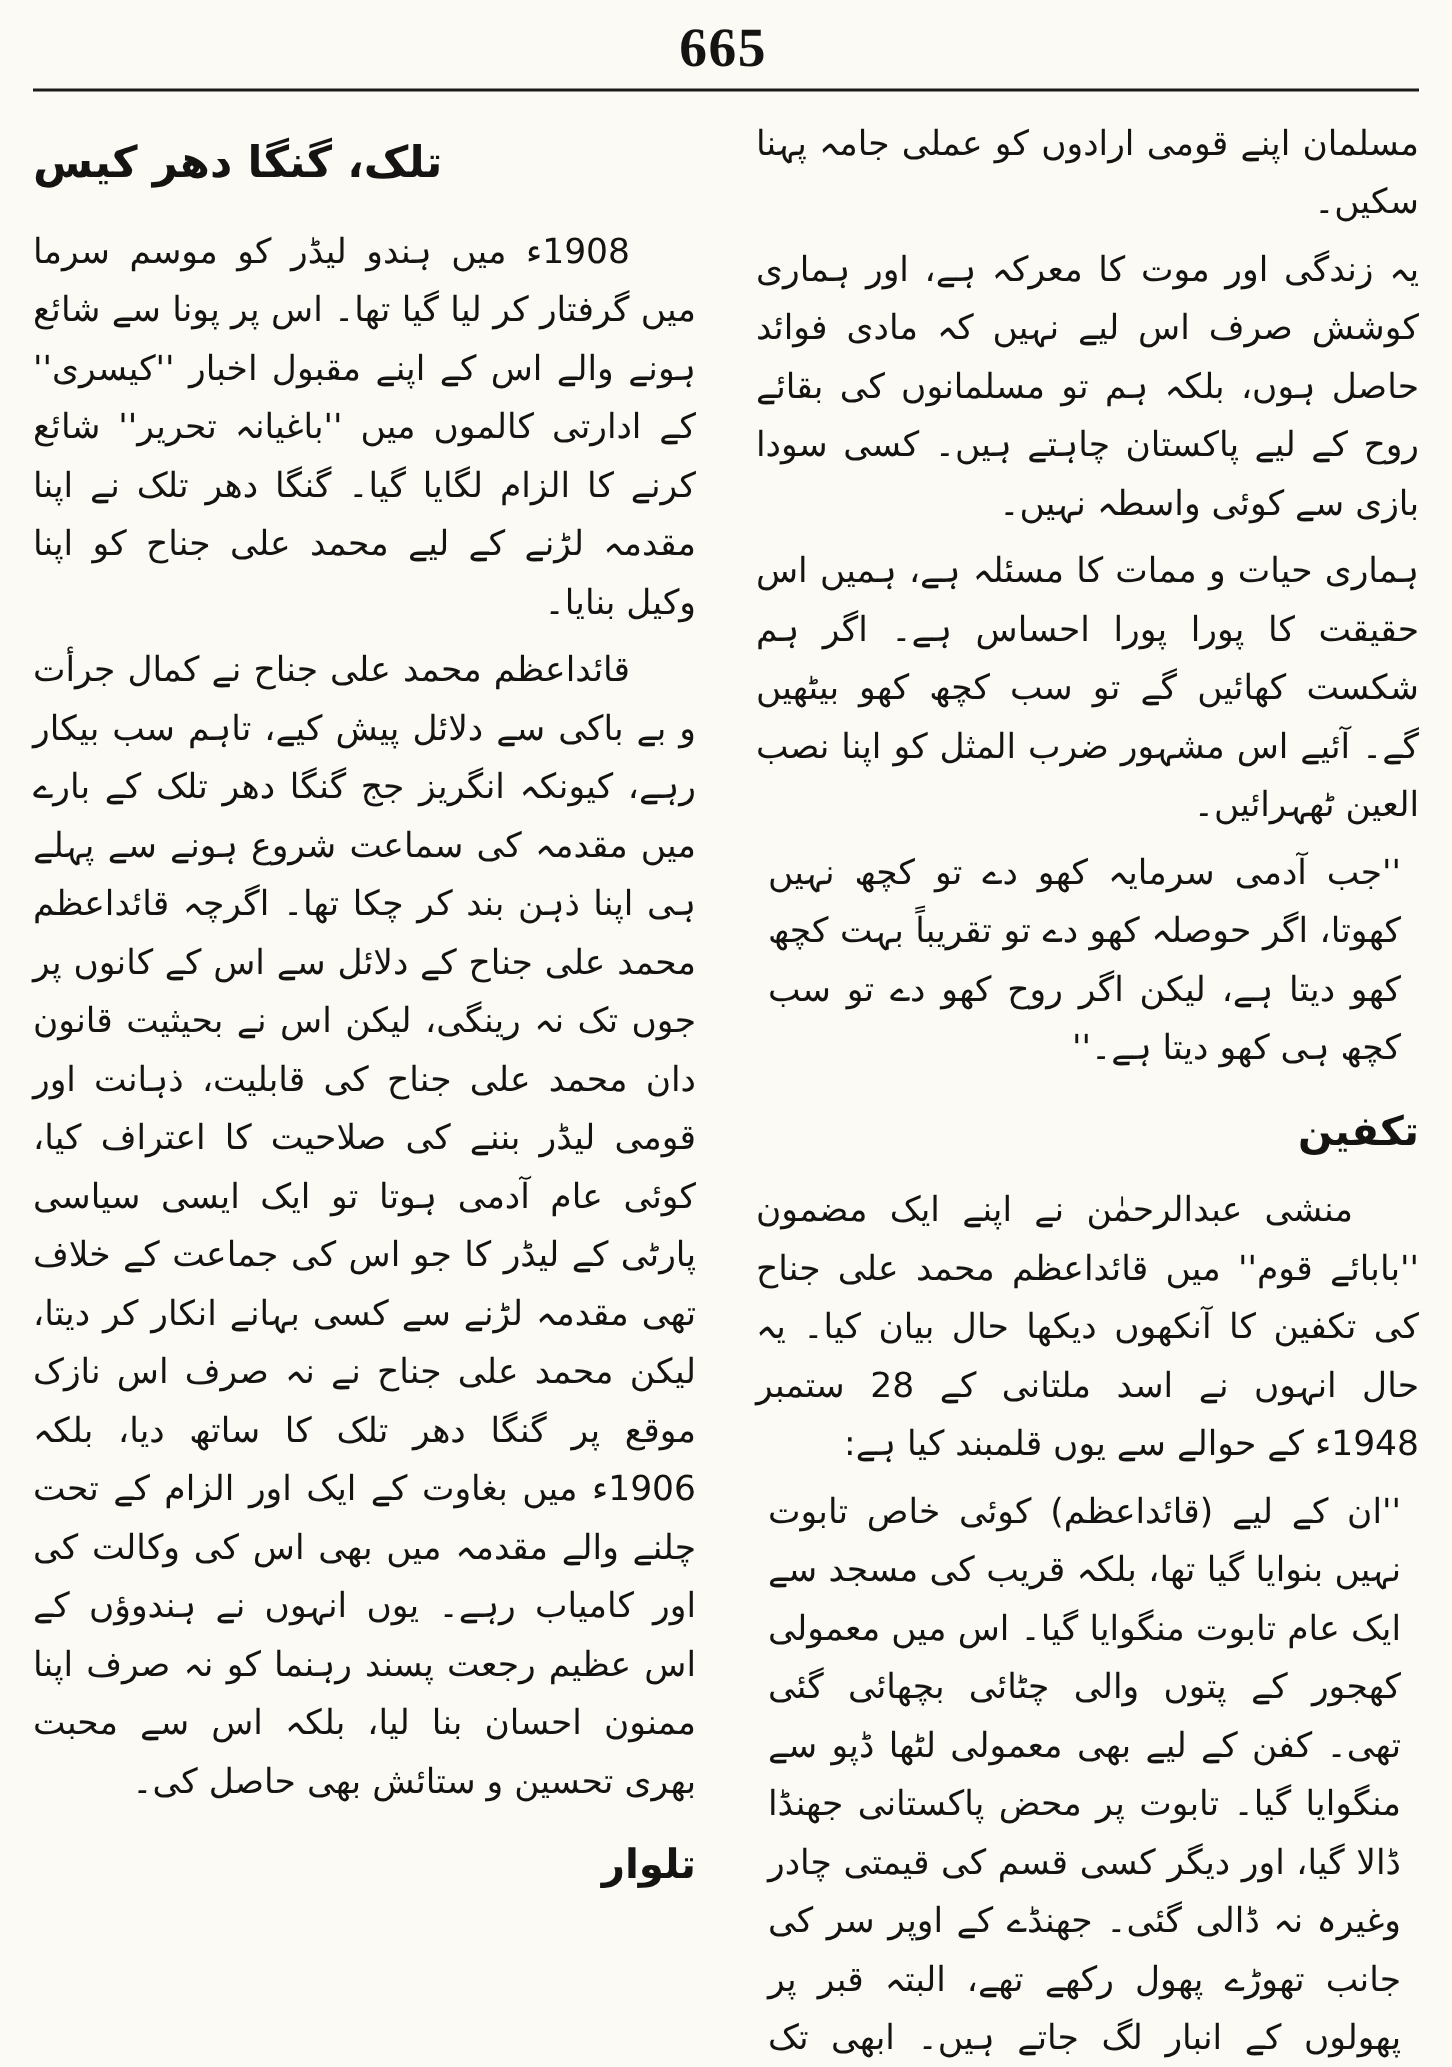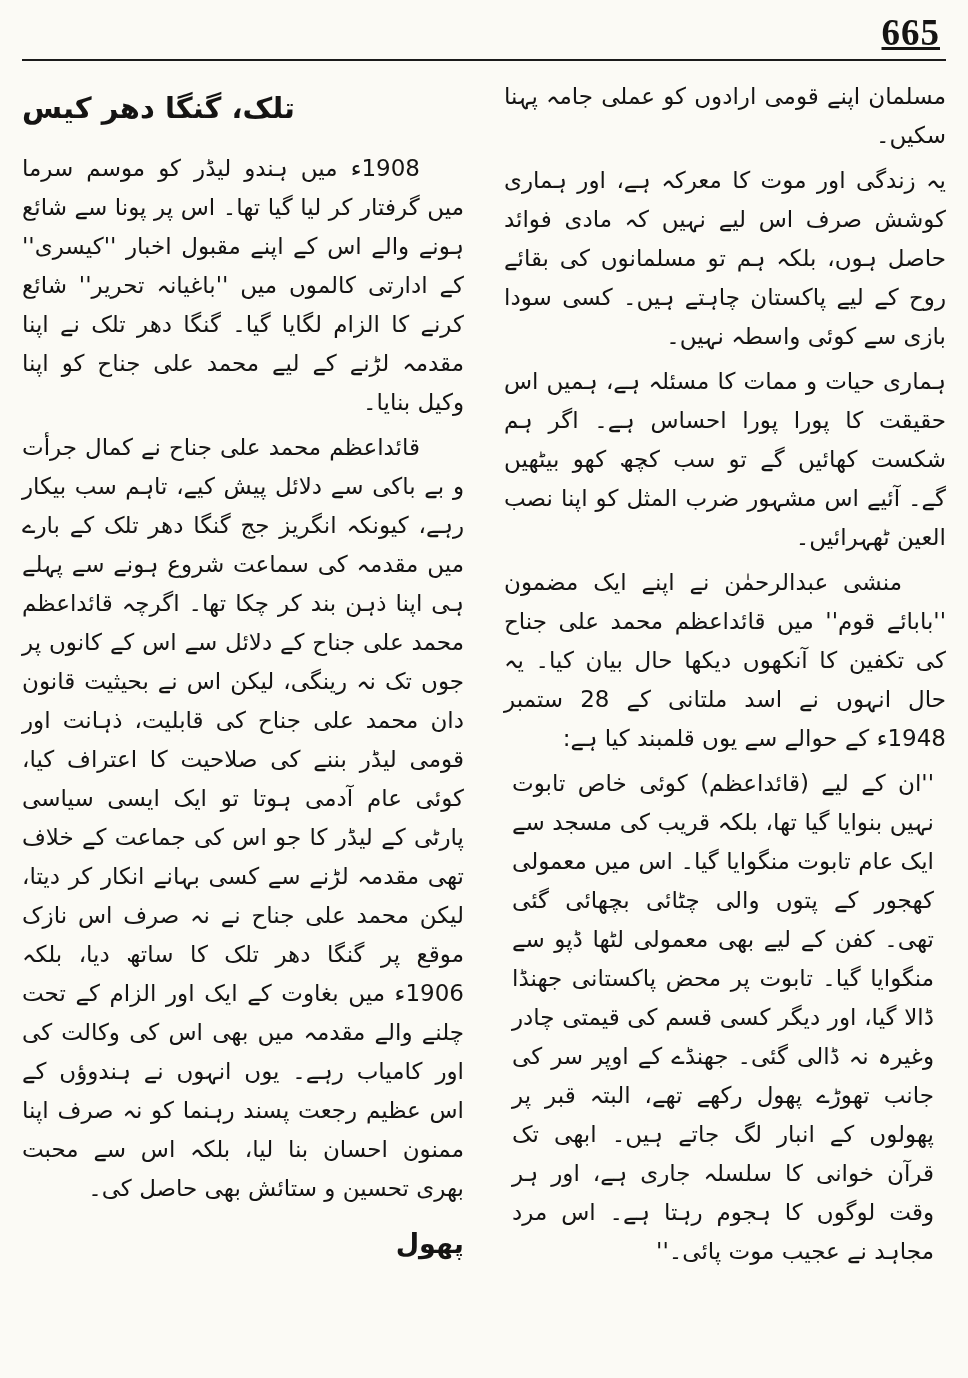--- a/index.html
+++ b/index.html
@@ -12,25 +12,24 @@
     font-family: "DejaVu Sans", sans-serif;
     overflow: hidden;
   }
   .page {
     width: 100%;
     height: 100%;
     padding: 12px 22px 0 22px;
   }
   .header {
     display: flex;
-    justify-content: flex-end;
+    justify-content: center;
     align-items: flex-end;
     direction: ltr;
     padding: 2px 6px 8px 2px;
-    text-decoration: underline;
   }
   .page-number {
     font-family: "Liberation Serif", serif;
     font-size: 37px;
     font-weight: 700;
     line-height: 1;
     letter-spacing: 1px;
   }
   .book-title {
     direction: rtl;
@@ -88,26 +87,28 @@
   </div>
 
   <div class="rule"></div>
 
   <div class="columns">
 
     <section class="col">
       <p class="para">مسلمان اپنے قومی ارادوں کو عملی جامہ پہنا سکیں۔</p>
       <p class="para">یہ زندگی اور موت کا معرکہ ہے، اور ہماری کوشش صرف اس لیے نہیں کہ مادی فوائد حاصل ہوں، بلکہ ہم تو مسلمانوں کی بقائے روح کے لیے پاکستان چاہتے ہیں۔ کسی سودا بازی سے کوئی واسطہ نہیں۔</p>
       <p class="para">ہماری حیات و ممات کا مسئلہ ہے، ہمیں اس حقیقت کا پورا پورا احساس ہے۔ اگر ہم شکست کھائیں گے تو سب کچھ کھو بیٹھیں گے۔ آئیے اس مشہور ضرب المثل کو اپنا نصب العین ٹھہرائیں۔</p>
+      <p class="para quote">''جب آدمی سرمایہ کھو دے تو کچھ نہیں کھوتا، اگر حوصلہ کھو دے تو تقریباً بہت کچھ کھو دیتا ہے، لیکن اگر روح کھو دے تو سب کچھ ہی کھو دیتا ہے۔''</p>
+      <h2 class="heading">تکفین</h2>
       <p class="para indent">منشی عبدالرحمٰن نے اپنے ایک مضمون ''بابائے قوم'' میں قائداعظم محمد علی جناح کی تکفین کا آنکھوں دیکھا حال بیان کیا۔ یہ حال انہوں نے اسد ملتانی کے 28 ستمبر 1948ء کے حوالے سے یوں قلمبند کیا ہے:</p>
       <p class="para quote">''ان کے لیے (قائداعظم) کوئی خاص تابوت نہیں بنوایا گیا تھا، بلکہ قریب کی مسجد سے ایک عام تابوت منگوایا گیا۔ اس میں معمولی کھجور کے پتوں والی چٹائی بچھائی گئی تھی۔ کفن کے لیے بھی معمولی لٹھا ڈپو سے منگوایا گیا۔ تابوت پر محض پاکستانی جھنڈا ڈالا گیا، اور دیگر کسی قسم کی قیمتی چادر وغیرہ نہ ڈالی گئی۔ جھنڈے کے اوپر سر کی جانب تھوڑے پھول رکھے تھے، البتہ قبر پر پھولوں کے انبار لگ جاتے ہیں۔ ابھی تک قرآن خوانی کا سلسلہ جاری ہے، اور ہر وقت لوگوں کا ہجوم رہتا ہے۔ اس مرد مجاہد نے عجیب موت پائی۔''</p>
     </section>
 
     <section class="col">
       <h2 class="heading center">تلک، گنگا دھر کیس</h2>
       <p class="para indent">1908ء میں ہندو لیڈر کو موسم سرما میں گرفتار کر لیا گیا تھا۔ اس پر پونا سے شائع ہونے والے اس کے اپنے مقبول اخبار ''کیسری'' کے ادارتی کالموں میں ''باغیانہ تحریر'' شائع کرنے کا الزام لگایا گیا۔ گنگا دھر تلک نے اپنا مقدمہ لڑنے کے لیے محمد علی جناح کو اپنا وکیل بنایا۔</p>
       <p class="para indent">قائداعظم محمد علی جناح نے کمال جرأت و بے باکی سے دلائل پیش کیے، تاہم سب بیکار رہے، کیونکہ انگریز جج گنگا دھر تلک کے بارے میں مقدمہ کی سماعت شروع ہونے سے پہلے ہی اپنا ذہن بند کر چکا تھا۔ اگرچہ قائداعظم محمد علی جناح کے دلائل سے اس کے کانوں پر جوں تک نہ رینگی، لیکن اس نے بحیثیت قانون دان محمد علی جناح کی قابلیت، ذہانت اور قومی لیڈر بننے کی صلاحیت کا اعتراف کیا، کوئی عام آدمی ہوتا تو ایک ایسی سیاسی پارٹی کے لیڈر کا جو اس کی جماعت کے خلاف تھی مقدمہ لڑنے سے کسی بہانے انکار کر دیتا، لیکن محمد علی جناح نے نہ صرف اس نازک موقع پر گنگا دھر تلک کا ساتھ دیا، بلکہ 1906ء میں بغاوت کے ایک اور الزام کے تحت چلنے والے مقدمہ میں بھی اس کی وکالت کی اور کامیاب رہے۔ یوں انہوں نے ہندوؤں کے اس عظیم رجعت پسند رہنما کو نہ صرف اپنا ممنون احسان بنا لیا، بلکہ اس سے محبت بھری تحسین و ستائش بھی حاصل کی۔</p>
-      <h2 class="heading">پھول</h2>
+      <h2 class="heading">تلوار</h2>
     </section>
 
   </div>
 
 </div>
 
 </body></html>

